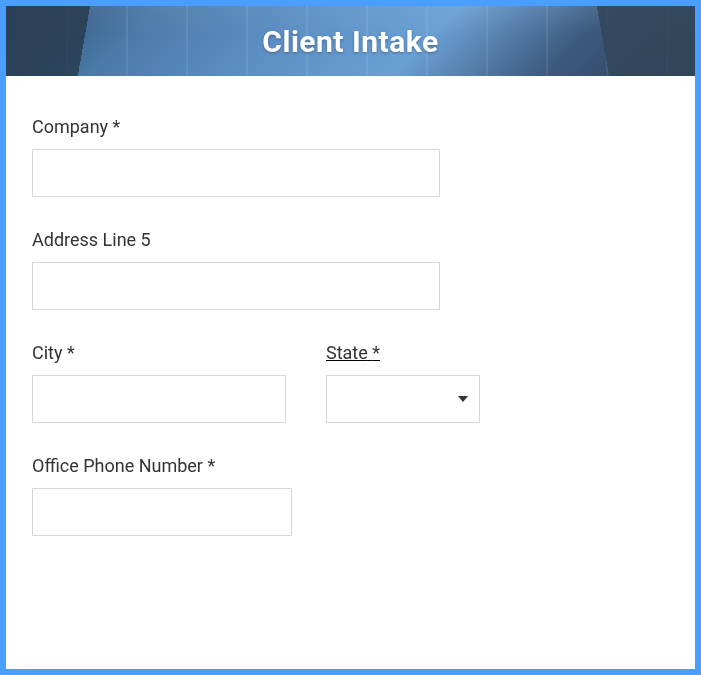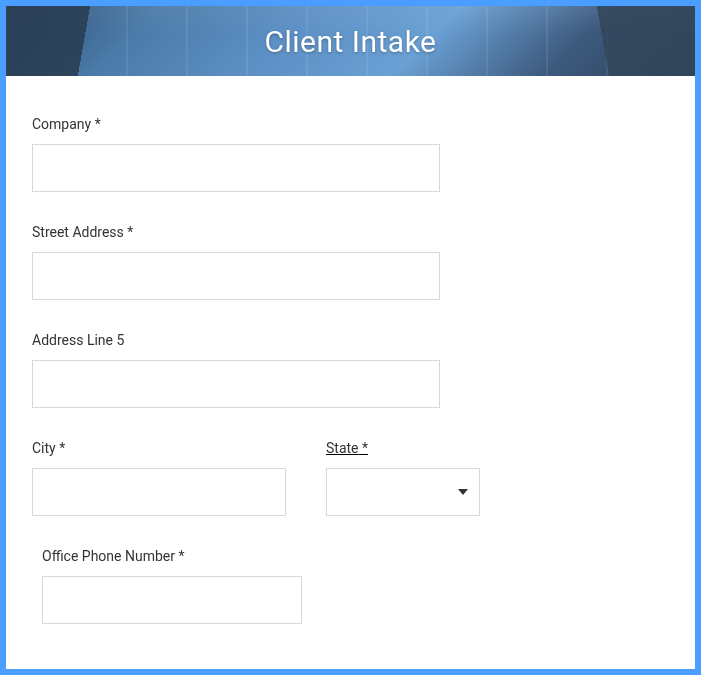--- a/index.html
+++ b/index.html
@@ -38,34 +38,34 @@
       background:
         linear-gradient(100deg, rgba(40,60,80,0.85) 0%, rgba(40,60,80,0.85) 12%, transparent 12%),
         linear-gradient(260deg, rgba(50,70,90,0.85) 0%, rgba(50,70,90,0.85) 14%, transparent 14%),
         linear-gradient(180deg, rgba(255,255,255,0.06) 0%, transparent 40%),
         repeating-linear-gradient(90deg, rgba(255,255,255,0.08) 0 2px, transparent 2px 60px);
     }
     .header-title {
       position: relative;
       color: #fff;
       font-size: 30px;
-      font-weight: 400;
+      font-weight: 700;
       letter-spacing: 0.5px;
       text-shadow: 0 1px 3px rgba(0,0,0,0.3);
       text-align: center;
     }
     .form-area {
       padding: 40px 26px 0 26px;
       flex: 1;
     }
     .field-group {
       margin-bottom: 32px;
     }
     .field-label {
-      font-size: 14px;
+      font-size: 18px;
       color: #333;
       margin-bottom: 12px;
       display: block;
     }
     .req {
       color: #333;
     }
     .text-input {
       width: 408px;
       height: 48px;
@@ -111,21 +111,20 @@
       height: 0;
       border-left: 5px solid transparent;
       border-right: 5px solid transparent;
       border-top: 6px solid #333;
       pointer-events: none;
     }
     .col-zip .text-input {
       width: 108px;
     }
     .col-phone {
-      margin-left: 10px;
     }
     .col-phone .text-input {
       width: 260px;
     }
   </style>
 </head>
 <body>
 
 <div class="container">
   <div class="header">
@@ -135,27 +134,20 @@
   <div class="form-area">
 
     <div class="field-group">
       <label class="field-label">
         <span>Company</span>
         <span class="req">*</span>
       </label>
       <input type="text" class="text-input" value="" style="">
     </div>
 
-    <div class="field-group">
-      <label class="field-label">
-        <span>Street Address</span>
-        <span class="req">*</span>
-      </label>
-      <input type="text" class="text-input" value="" style="">
-    </div>
 
     <div class="field-group">
       <label class="field-label">
         <span>Address Line 5</span>
       </label>
       <input type="text" class="text-input" value="" style="">
     </div>
 
     <div class="row">
       <div class="col-city">

